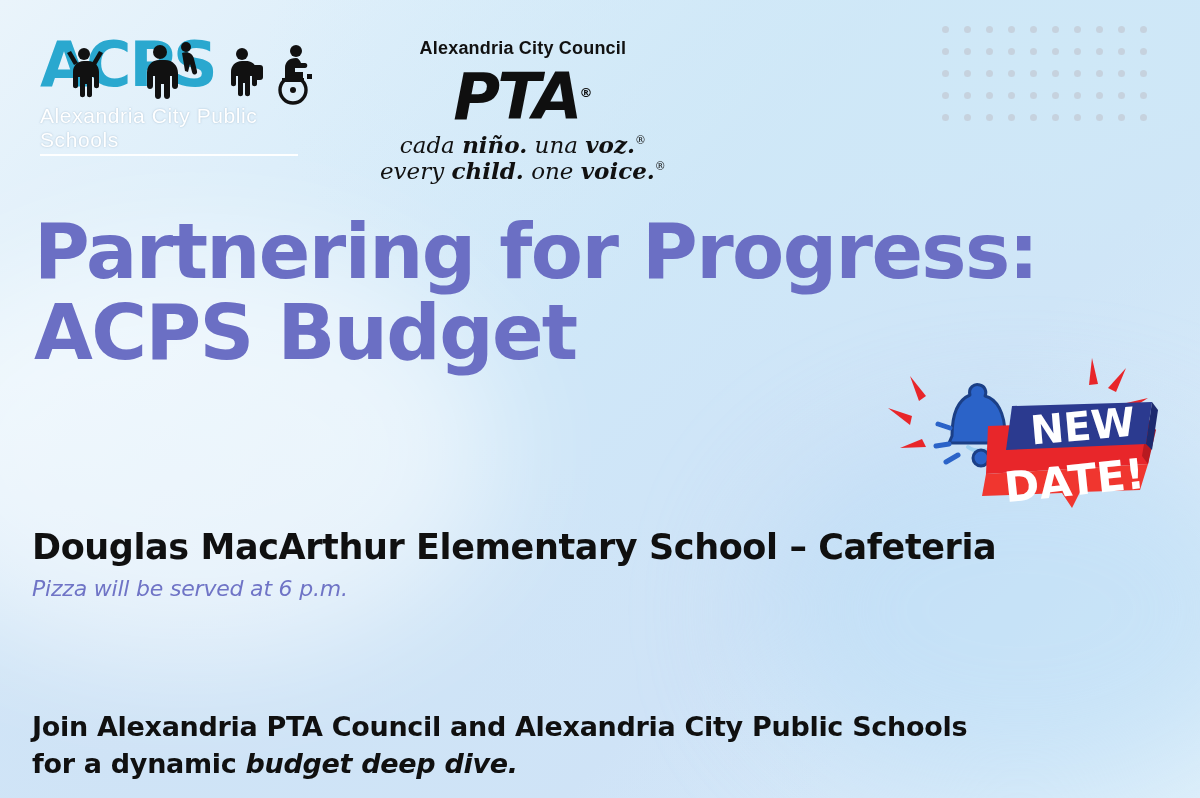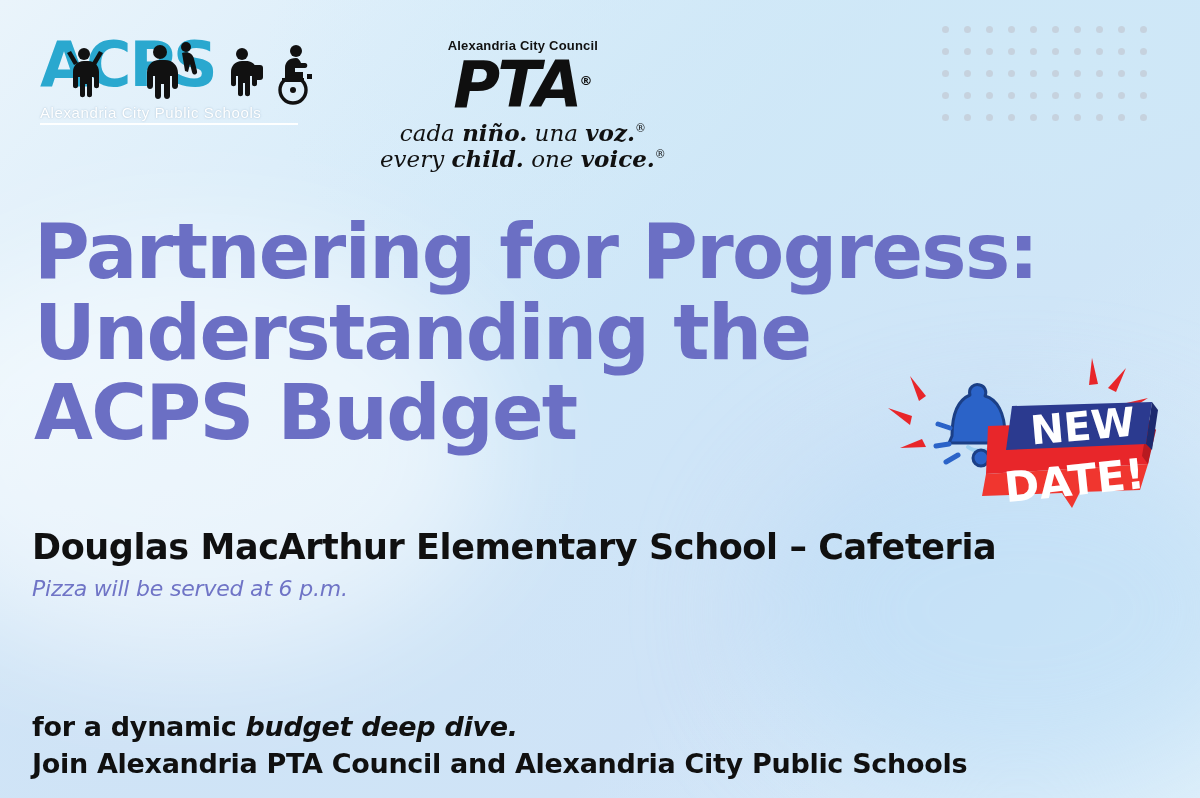--- a/index.html
+++ b/index.html
@@ -85,45 +85,45 @@
     top: 4px;
     left: 24px;
     width: 252px;
     height: 70px;
     z-index: 2;
     pointer-events: none;
   }
   .acps-sub {
     margin-top: 8px;
     font-family: "Liberation Sans", sans-serif;
-    font-size: 15px;
+    font-size: 21px;
     letter-spacing: 0.6px;
     color: #ffffff;
     text-shadow: 0 0 2px rgba(120,150,175,0.55);
     font-weight: normal;
   }
   .acps-rule {
     width: 258px;
     height: 2px;
     background: #ffffff;
     margin-top: 2px;
     opacity: 0.95;
   }
 
   .pta-logo {
     text-align: center;
     margin-top: 4px;
   }
   .pta-council {
     font-family: "Liberation Sans", sans-serif;
     font-weight: bold;
-    font-size: 13px;
+    font-size: 18px;
     letter-spacing: 0.2px;
     color: #111111;
-    margin-bottom: 2px;
+    margin-bottom: 8px;
   }
   .pta-mark {
     font-family: "DejaVu Sans", sans-serif;
     font-weight: bold;
     font-style: italic;
     font-size: 64px;
     line-height: 0.95;
     letter-spacing: -3px;
     color: #0f0f0f;
     position: relative;
@@ -323,21 +323,20 @@
         <span>every</span>
         <b>child.</b>
         <span>one</span>
         <b>voice.</b><span class="tag-reg">®</span>
       </div>
     </div>
   </div>
 
   <div class="headline">
     <span class="line">Partnering for Progress:</span>
-    <span class="line">Understanding the</span>
     <span class="line">ACPS Budget</span>
   </div>
 
   <div class="badge">
     <svg viewBox="0 0 280 160" width="280" height="160">
 
       <g fill="#e8262a">
         <path d="M30 24 l16 20 l-7 5 z"></path>
         <path d="M8 56 l24 8 l-2 9 z"></path>
         <path d="M20 96 l22 -9 l4 8 z"></path>
@@ -368,17 +367,17 @@
       <text x="196" y="143" text-anchor="middle" transform="rotate(-6 196 143)" font-family="DejaVu Sans, sans-serif" font-weight="bold" font-size="42" fill="#ffffff" id="badge-line-2">DATE!</text>
     </svg>
   </div>
 
   <div class="details">
     <div class="detail-line-2">Douglas MacArthur Elementary School – Cafeteria</div>
     <div class="pizza">Pizza will be served at 6 p.m.</div>
   </div>
 
   <div class="joinblock">
+    <div>Join Alexandria PTA Council and Alexandria City Public Schools</div>
     <div><span>for a dynamic </span><span class="ital">budget deep dive.</span></div>
-    <div>Join Alexandria PTA Council and Alexandria City Public Schools</div>
   </div>
 
 </div>
 
 </body></html>

